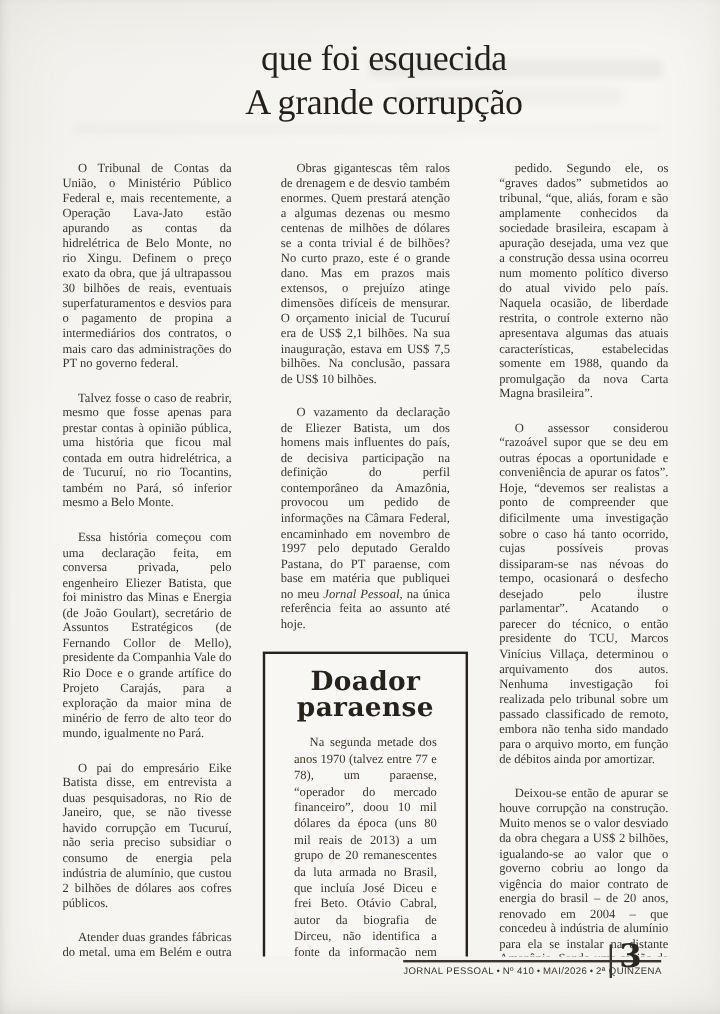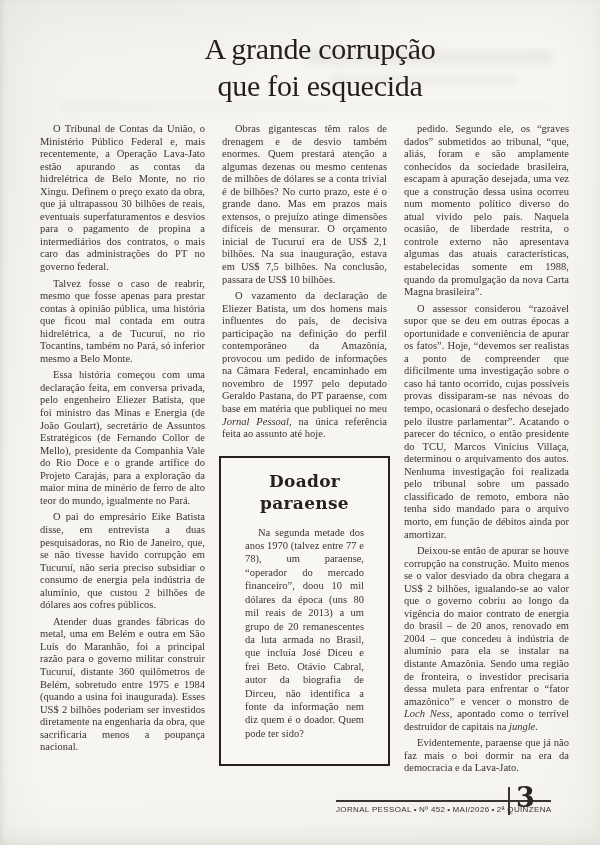--- a/index.html
+++ b/index.html
@@ -26,32 +26,32 @@
   .columns{
     position:absolute;top:119px;left:36px;width:539px;height:678px;
     display:flex;gap:9px;overflow:hidden;
   }
   .col{
     width:173px;min-width:173px;
     font-size:10.5px;line-height:12.55px;text-align:justify;
     color:#3a342d;
     text-rendering:optimizeLegibility;
   }
-  .col p{margin:4px;text-indent:13px;}
+  .col p{margin:16px;text-indent:13px;}
 
   .sidebar-box{
     display:block;margin:15px 1px 0 1px;
     border:2.5px solid #26221d;
     background:rgba(252,251,248,.45);
     padding:8px 12px 12px 12px;
   }
   .sidebar-title{
     margin:4px 0 8px 0;text-align:center;
     font-family:"DejaVu Serif",serif;font-weight:bold;
-    font-size:17px;line-height:22px;color:#26221d;letter-spacing:.3px;
+    font-size:22px;line-height:22px;color:#26221d;letter-spacing:.3px;
   }
   .sidebar-box p{font-size:10.5px;line-height:13.4px;text-indent:13px;margin:12px;text-align:justify;}
 
   .footer-line{
     position:absolute;top:800px;left:336px;
     display:inline-block;border-top:2px solid #39342e;padding-top:2.5px;
     font-family:"Liberation Sans",sans-serif;font-size:8px;letter-spacing:.35px;
     color:#39342e;white-space:nowrap;
   }
   .footer-line .sep{margin:0 2px;}
@@ -66,22 +66,22 @@
 </head>
 <body>
 
 <div class="page">
 
   <div class="ghost g1"></div>
   <div class="ghost g2"></div>
   <div class="ghost g3"></div>
 
   <h1 class="title">
+    <span>que foi esquecida</span>
     <span>A grande corrupção</span>
-    <span>que foi esquecida</span>
   </h1>
 
   <div class="columns">
 
     <div class="col">
       <p>O Tribunal de Contas da União, o Ministério Público Federal e, mais recentemente, a Operação Lava-Jato estão apurando as contas da hidrelétrica de Belo Monte, no rio Xingu. Definem o preço exato da obra, que já ultrapassou 30 bilhões de reais, eventuais superfaturamentos e desvios para o pagamento de propina a intermediários dos contratos, o mais caro das administrações do PT no governo federal.</p>
       <p>Talvez fosse o caso de reabrir, mesmo que fosse apenas para prestar contas à opinião pública, uma história que ficou mal contada em outra hidrelétrica, a de Tucuruí, no rio Tocantins, também no Pará, só inferior mesmo a Belo Monte.</p>
       <p>Essa história começou com uma declaração feita, em conversa privada, pelo engenheiro Eliezer Batista, que foi ministro das Minas e Energia (de João Goulart), secretário de Assuntos Estratégicos (de Fernando Collor de Mello), presidente da Companhia Vale do Rio Doce e o grande artífice do Projeto Carajás, para a exploração da maior mina de minério de ferro de alto teor do mundo, igualmente no Pará.</p>
       <p>O pai do empresário Eike Batista disse, em entrevista a duas pesquisadoras, no Rio de Janeiro, que, se não tivesse havido corrupção em Tucuruí, não seria preciso subsidiar o consumo de energia pela indústria de alumínio, que custou 2 bilhões de dólares aos cofres públicos.</p>
       <p>Atender duas grandes fábricas do metal, uma em Belém e outra em São Luís do Maranhão, foi a principal razão para o governo militar construir Tucuruí, distante 360 quilômetros de Belém, sobretudo entre 1975 e 1984 (quando a usina foi inaugurada). Esses US$ 2 bilhões poderiam ser investidos diretamente na engenharia da obra, que sacrificaria menos a poupança nacional.</p>
@@ -100,18 +100,18 @@
     <div class="col">
       <p>pedido. Segundo ele, os “graves dados” submetidos ao tribunal, “que, aliás, foram e são amplamente conhecidos da sociedade brasileira, escapam à apuração desejada, uma vez que a construção dessa usina ocorreu num momento político diverso do atual vivido pelo país. Naquela ocasião, de liberdade restrita, o controle externo não apresentava algumas das atuais características, estabelecidas somente em 1988, quando da promulgação da nova Carta Magna brasileira”.</p>
       <p>O assessor considerou “razoável supor que se deu em outras épocas a oportunidade e conveniência de apurar os fatos”. Hoje, “devemos ser realistas a ponto de compreender que dificilmente uma investigação sobre o caso há tanto ocorrido, cujas possíveis provas dissiparam-se nas névoas do tempo, ocasionará o desfecho desejado pelo ilustre parlamentar”. Acatando o parecer do técnico, o então presidente do TCU, Marcos Vinícius Villaça, determinou o arquivamento dos autos. Nenhuma investigação foi realizada pelo tribunal sobre um passado classificado de remoto, embora não tenha sido mandado para o arquivo morto, em função de débitos ainda por amortizar.</p>
       <p><span>Deixou-se então de apurar se houve corrupção na construção. Muito menos se o valor desviado da obra chegara a US$ 2 bilhões, igualando-se ao valor que o governo cobriu ao longo da vigência do maior contrato de energia do brasil – de 20 anos, renovado em 2004 – que concedeu à indústria de alumínio para ela se instalar na distante Amazônia. Sendo uma região de fronteira, o investidor precisaria dessa muleta para enfrentar o “fator amazônico” e vencer o monstro de </span><i>Loch Ness</i><span>, apontado como o terrível destruidor de capitais na </span><i>jungle</i><span>.</span></p>
       <p>Evidentemente, paraense que já não faz mais o boi dormir na era da democracia e da Lava-Jato.</p>
     </div>
 
   </div>
 
   <div class="footer-line">
-    <span>JORNAL PESSOAL</span><span class="sep">•</span><span>Nº 452</span><span class="sep">•</span><span>MAI/2026</span><span class="sep">•</span><span>2ª QUINZENA</span>
+    <span>JORNAL PESSOAL</span><span class="sep">•</span><span>Nº 410</span><span class="sep">•</span><span>MAI/2026</span><span class="sep">•</span><span>2ª QUINZENA</span>
   </div>
   <div class="footer-tick"></div>
   <div class="page-number">3</div>
 
 </div>
 
 </body></html>

